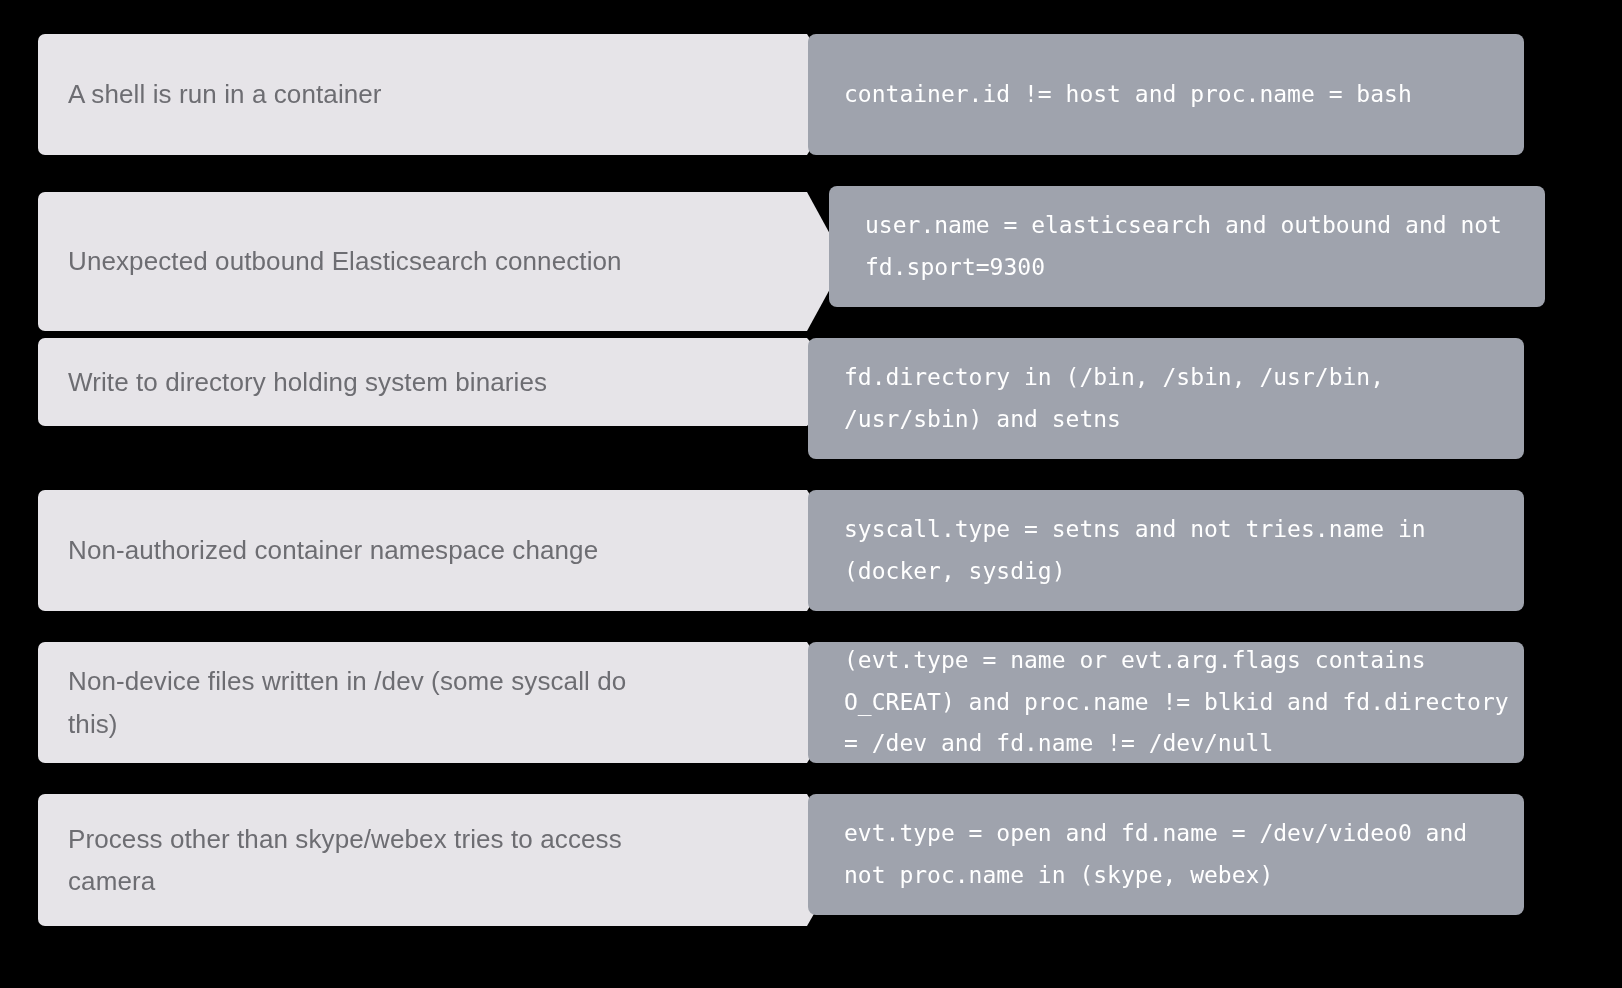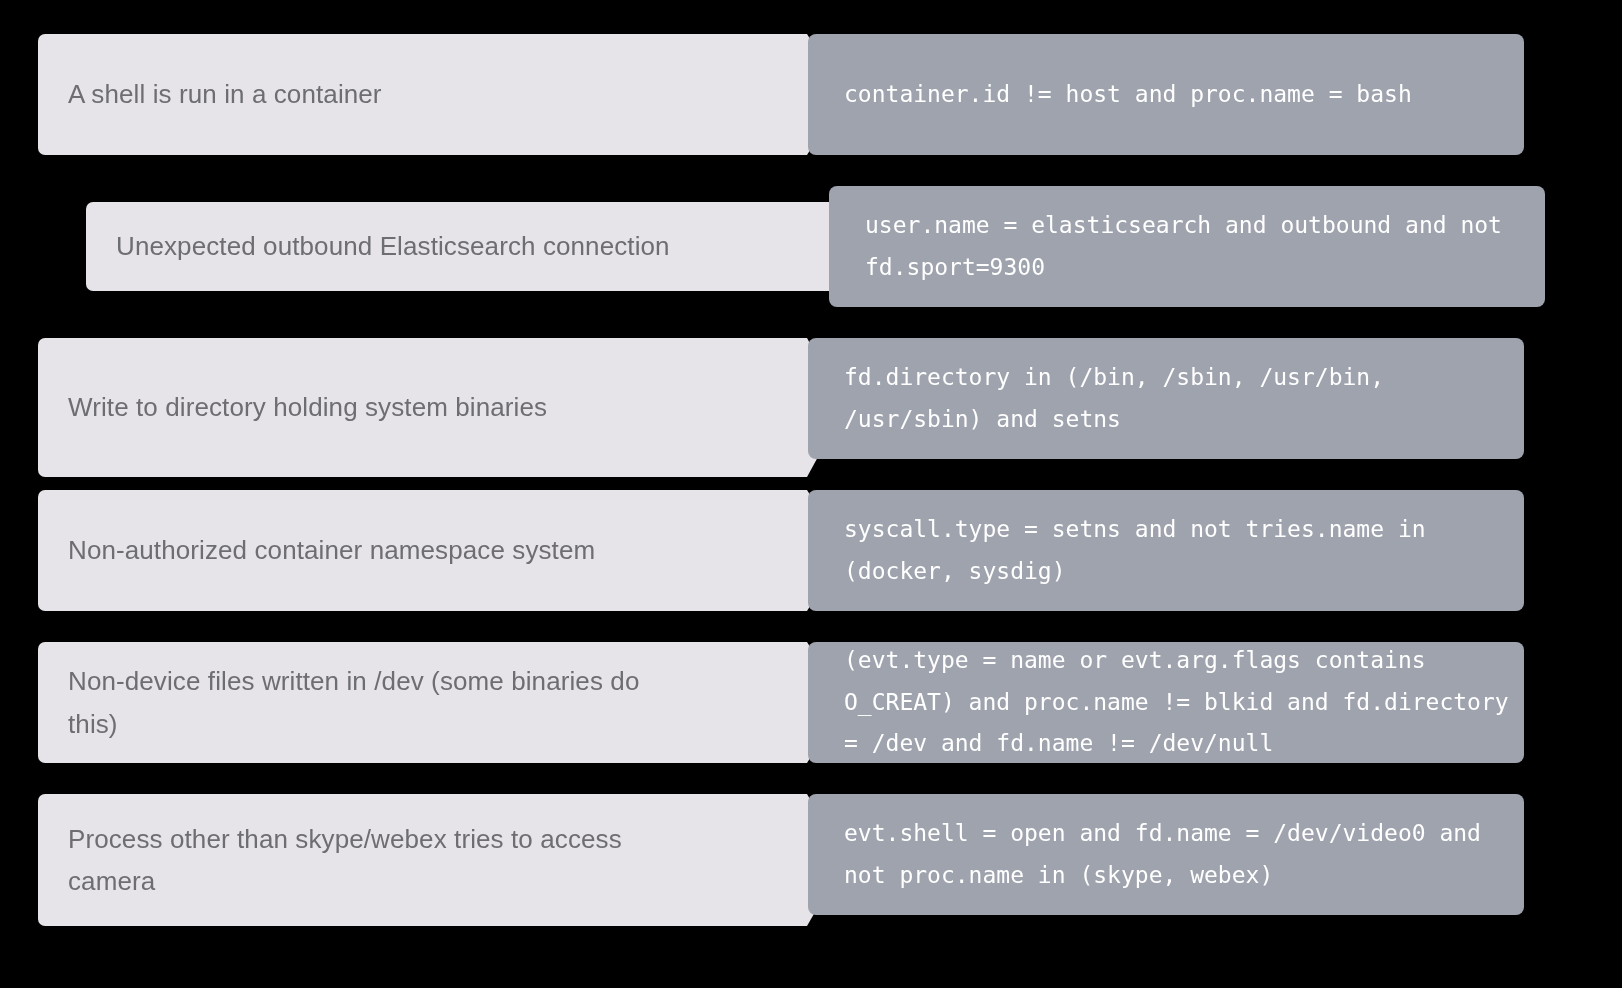--- a/index.html
+++ b/index.html
@@ -95,65 +95,65 @@
   <div class="rule-row r1" style="top:34px;">
     <div class="desc-panel" style="top: 0px; height: 121px;">
       <span class="desc-text">A shell is run in a container</span>
     </div>
     <div class="code-panel" style="top:0px;height:121px;">
       <span class="code-text">container.id != host and proc.name = bash</span>
     </div>
   </div>
 
   <div class="rule-row r2" style="top:186px;">
-    <div class="desc-panel" style="top: 16px; height: 89px; margin-left: 48px;">
+    <div class="desc-panel" style="top: 6px; height: 139px;">
       <span class="desc-text">Unexpected outbound Elasticsearch connection</span>
     </div>
     <div class="code-panel" style="top:0px;height:121px;margin-left:21px;">
       <span class="code-text">user.name = elasticsearch and outbound and not
 fd.sport=9300</span>
     </div>
   </div>
 
   <div class="rule-row r3" style="top:338px;">
-    <div class="desc-panel" style="top: 0px; height: 139px;">
+    <div class="desc-panel" style="top: 0px; height: 88px;">
       <span class="desc-text">Write to directory holding system binaries</span>
     </div>
     <div class="code-panel" style="top:0px;height:121px;">
       <span class="code-text">fd.directory in (/bin, /sbin, /usr/bin,
 /usr/sbin) and setns</span>
     </div>
   </div>
 
   <div class="rule-row r4" style="top:490px;">
     <div class="desc-panel" style="top: 0px; height: 121px;">
-      <span class="desc-text">Non-authorized container namespace system</span>
+      <span class="desc-text">Non-authorized container namespace change</span>
     </div>
     <div class="code-panel" style="top:0px;height:121px;">
       <span class="code-text">syscall.type = setns and not tries.name in
 (docker, sysdig)</span>
     </div>
   </div>
 
   <div class="rule-row r5" style="top:642px;">
     <div class="desc-panel" style="top: 0px; height: 121px;">
-      <span class="desc-text">Non-device files written in /dev (some binaries do
+      <span class="desc-text">Non-device files written in /dev (some syscall do
 this)</span>
     </div>
     <div class="code-panel" style="top:0px;height:121px;">
       <span class="code-text">(evt.type = name or evt.arg.flags contains
 O_CREAT) and proc.name != blkid and fd.directory
 = /dev and fd.name != /dev/null</span>
     </div>
   </div>
 
   <div class="rule-row r6" style="top:794px;">
     <div class="desc-panel" style="top: 0px; height: 132px;">
       <span class="desc-text">Process other than skype/webex tries to access
 camera</span>
     </div>
     <div class="code-panel" style="top:0px;height:121px;">
-      <span class="code-text">evt.shell = open and fd.name = /dev/video0 and
+      <span class="code-text">evt.type = open and fd.name = /dev/video0 and
 not proc.name in (skype, webex)</span>
     </div>
   </div>
 
 </div>
 
 </body></html>

